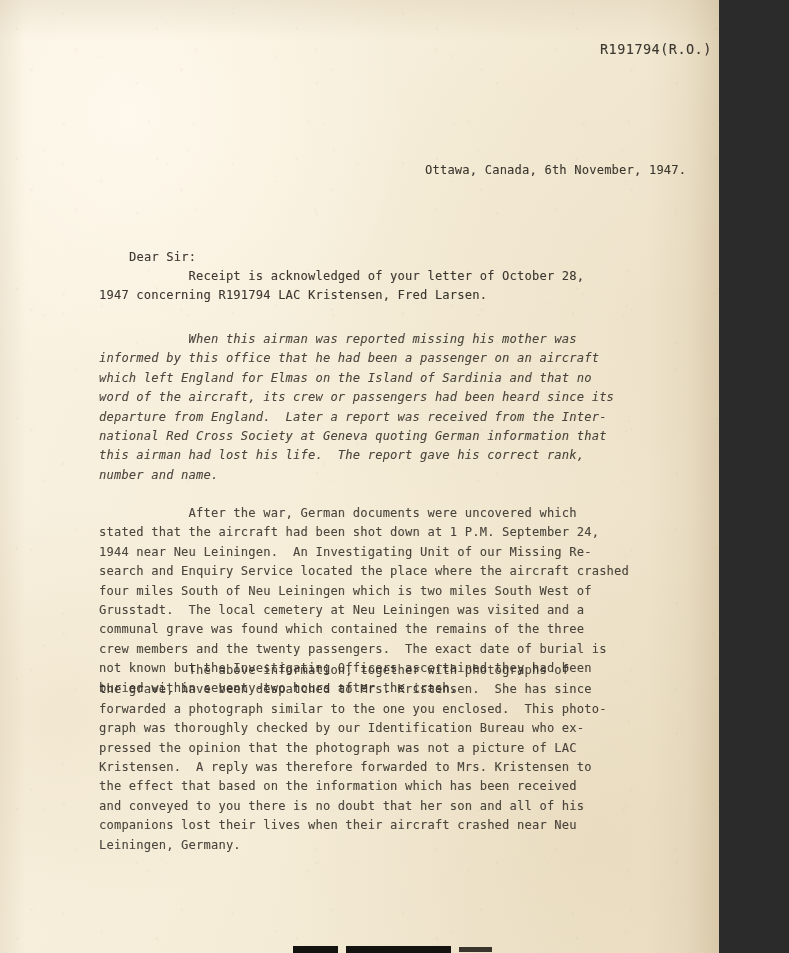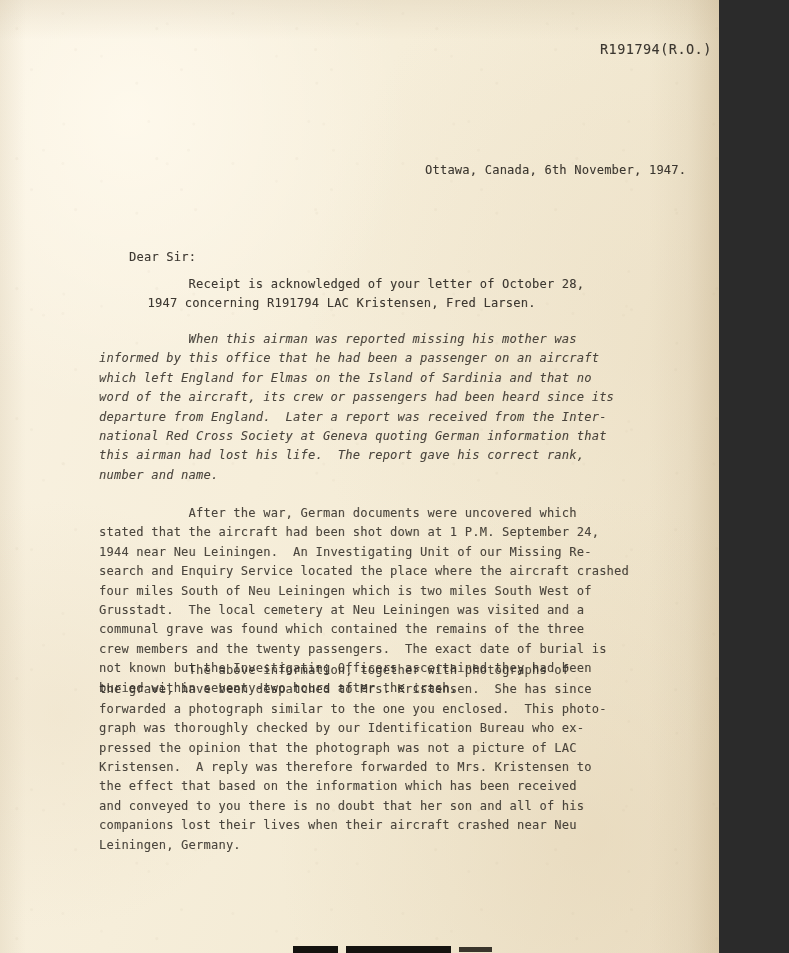--- a/index.html
+++ b/index.html
@@ -85,21 +85,21 @@
   }
   #date-line {
     left: 425px; top: 161px;
   }
   #address-block {
     left: 99px; top: 181px;
   }
   #salutation {
     left: 97px; top: 248px; margin-left: 32px;
   }
-  #para-1 { left: 99px; top: 275px; text-align: center; }
+  #para-1 { left: 99px; top: 267px; }
   #para-2 { left: 99px; top: 330px; font-style: italic; }
   #para-3 { left: 99px; top: 504px; }
   #para-4 { left: 99px; top: 661px; }
   #page-continuation {
     left: 722px; top: 897px;
     font-size: 15px;
     font-family: "DejaVu Serif", "Liberation Serif", serif;
     opacity: 0.8;
   }
   .emph-underline {

